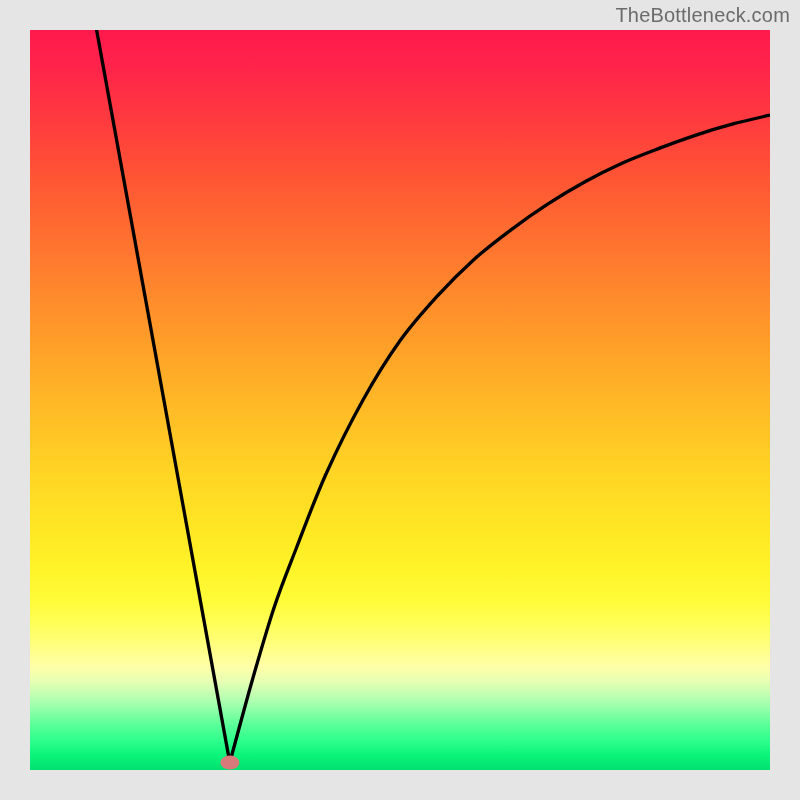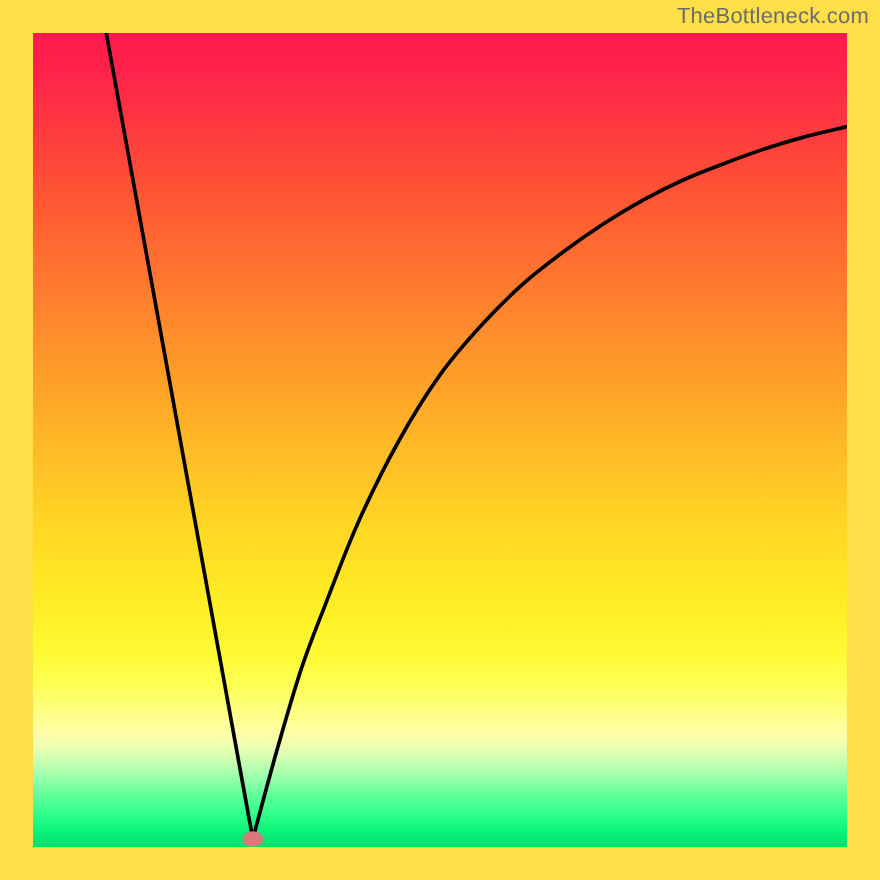--- a/index.html
+++ b/index.html
@@ -8,21 +8,21 @@
     width: 800px;
     height: 800px;
     overflow: hidden;
     background: #000;
     font-family: Arial, Helvetica, sans-serif;
   }
   .frame {
     position: relative;
     width: 800px;
     height: 800px;
-    background: #fde047;
+    background: #e5e5e5;
   }
   .plot {
     position: absolute;
     left: 30px;
     top: 30px;
     width: 740px;
     height: 740px;
     background: linear-gradient(to bottom,
       #ff1a4d 0%,
       #ff244a 5%,

